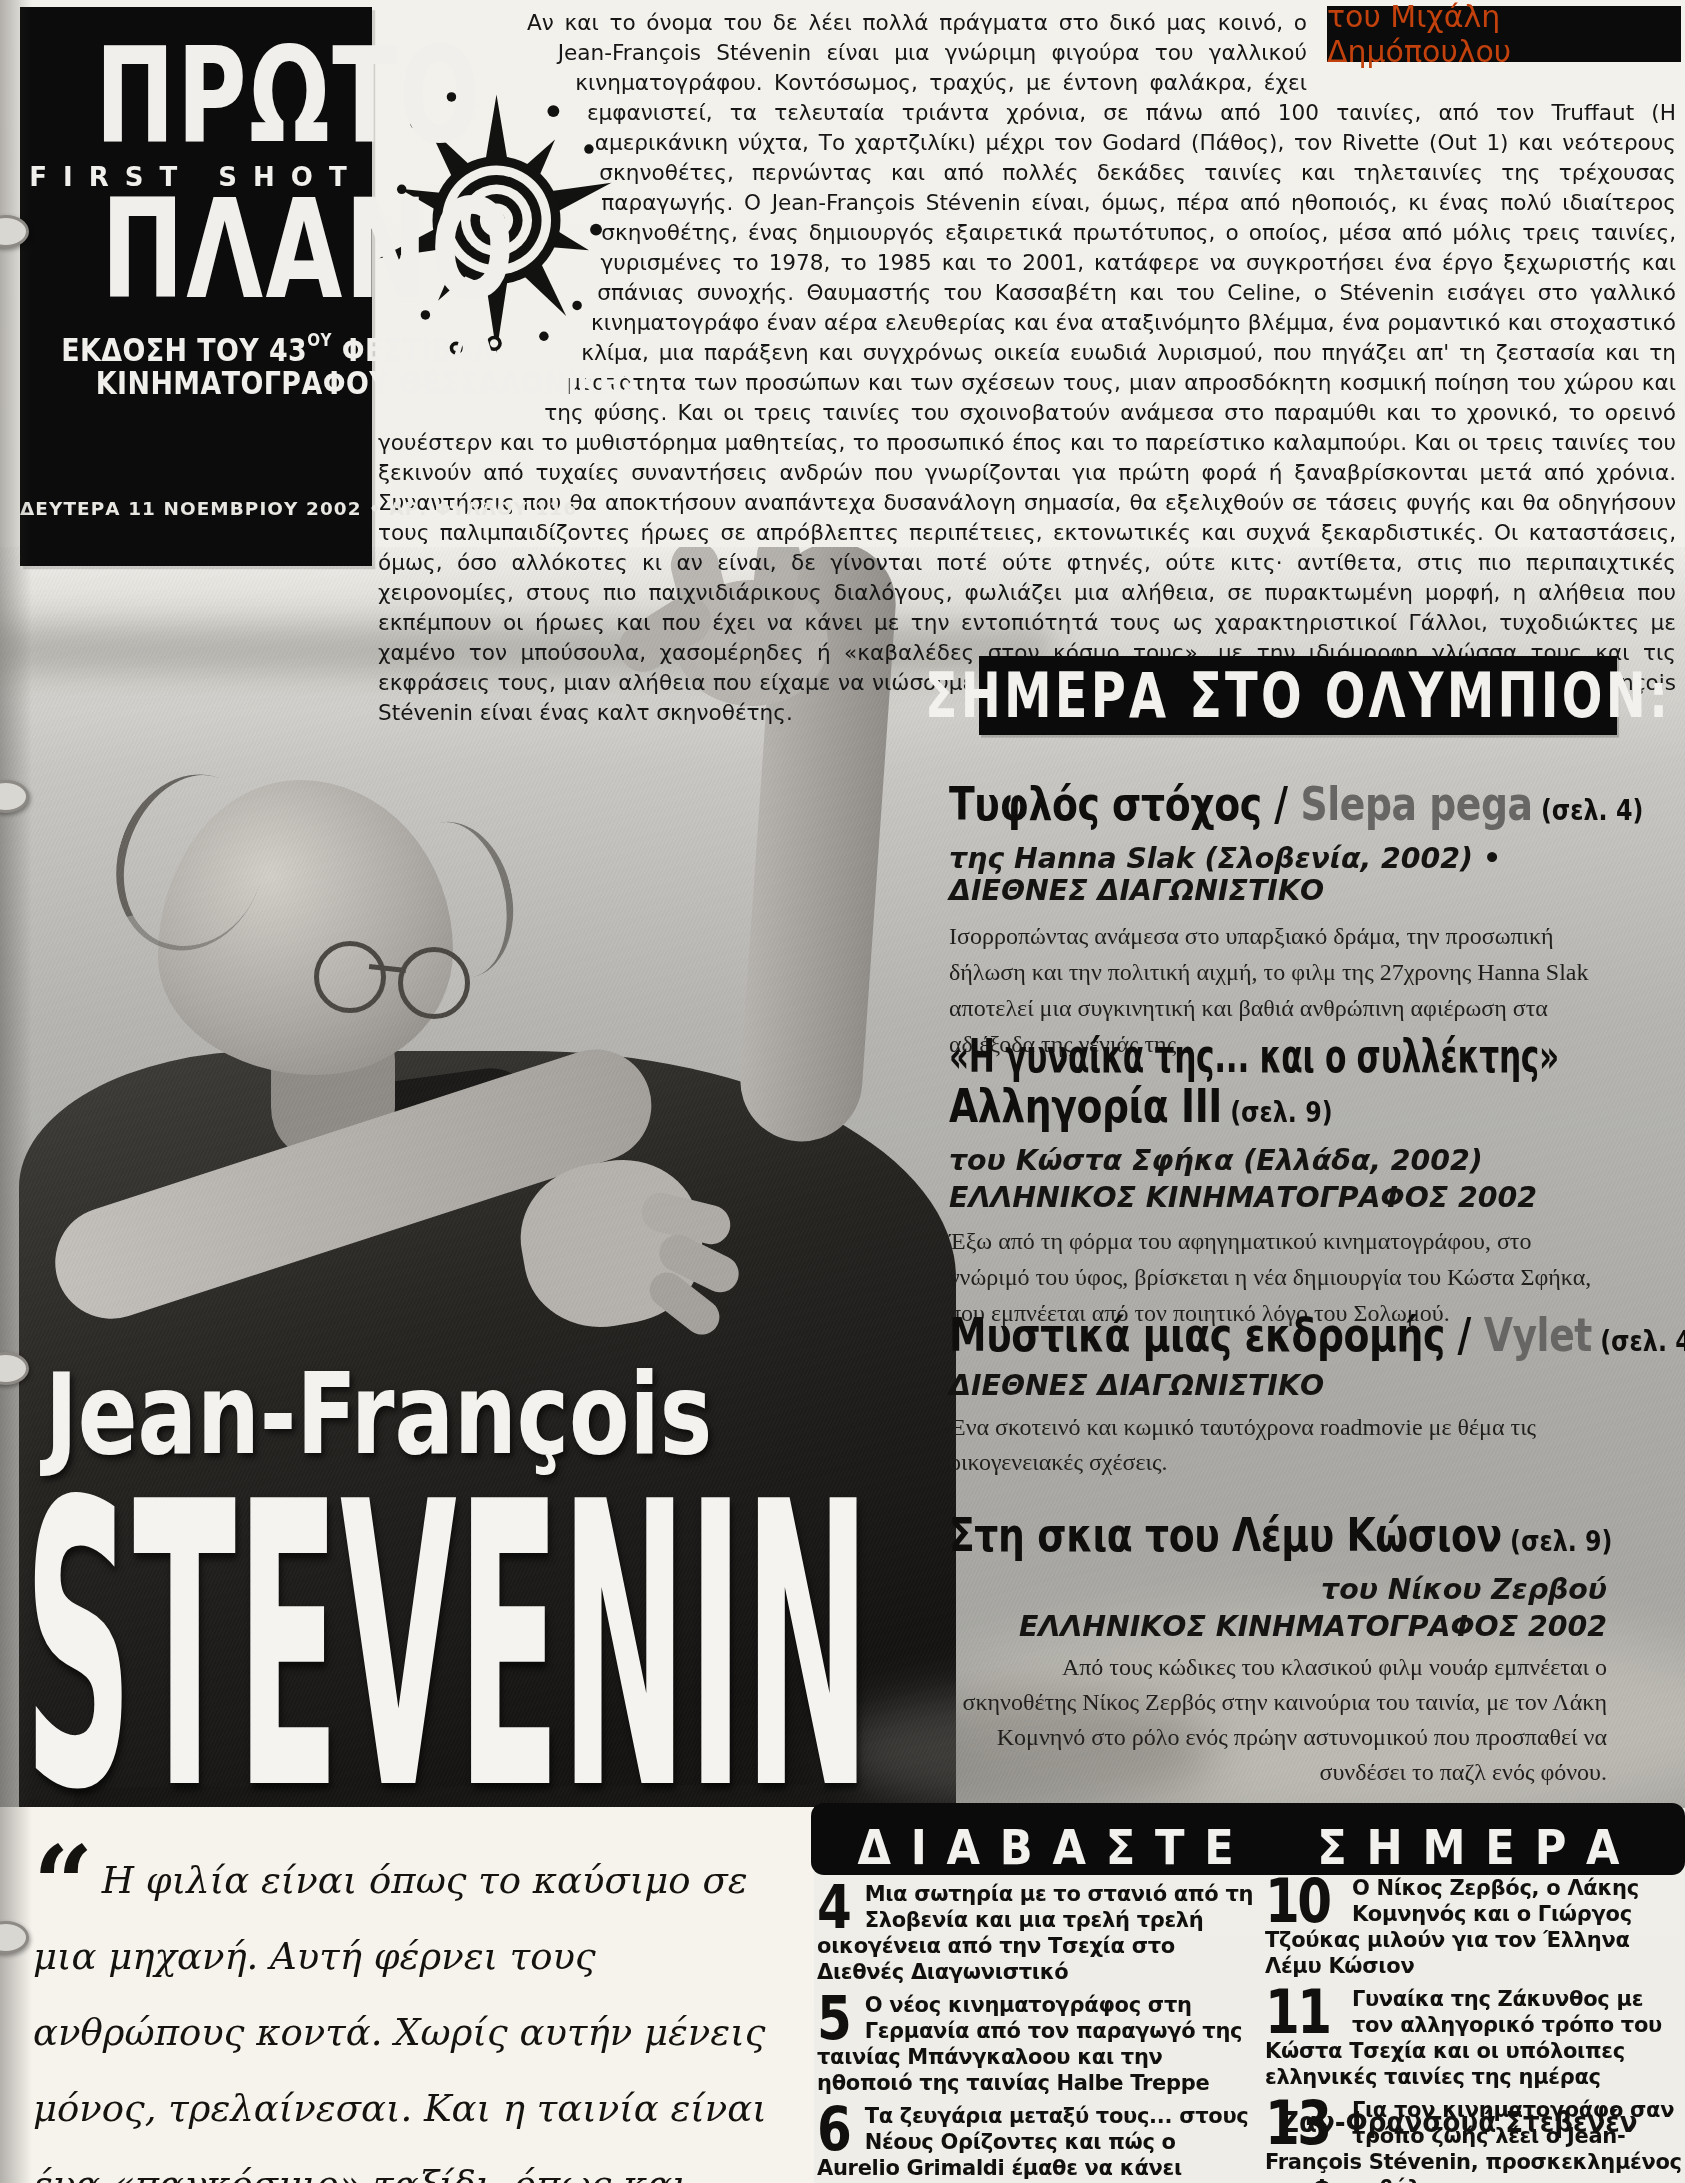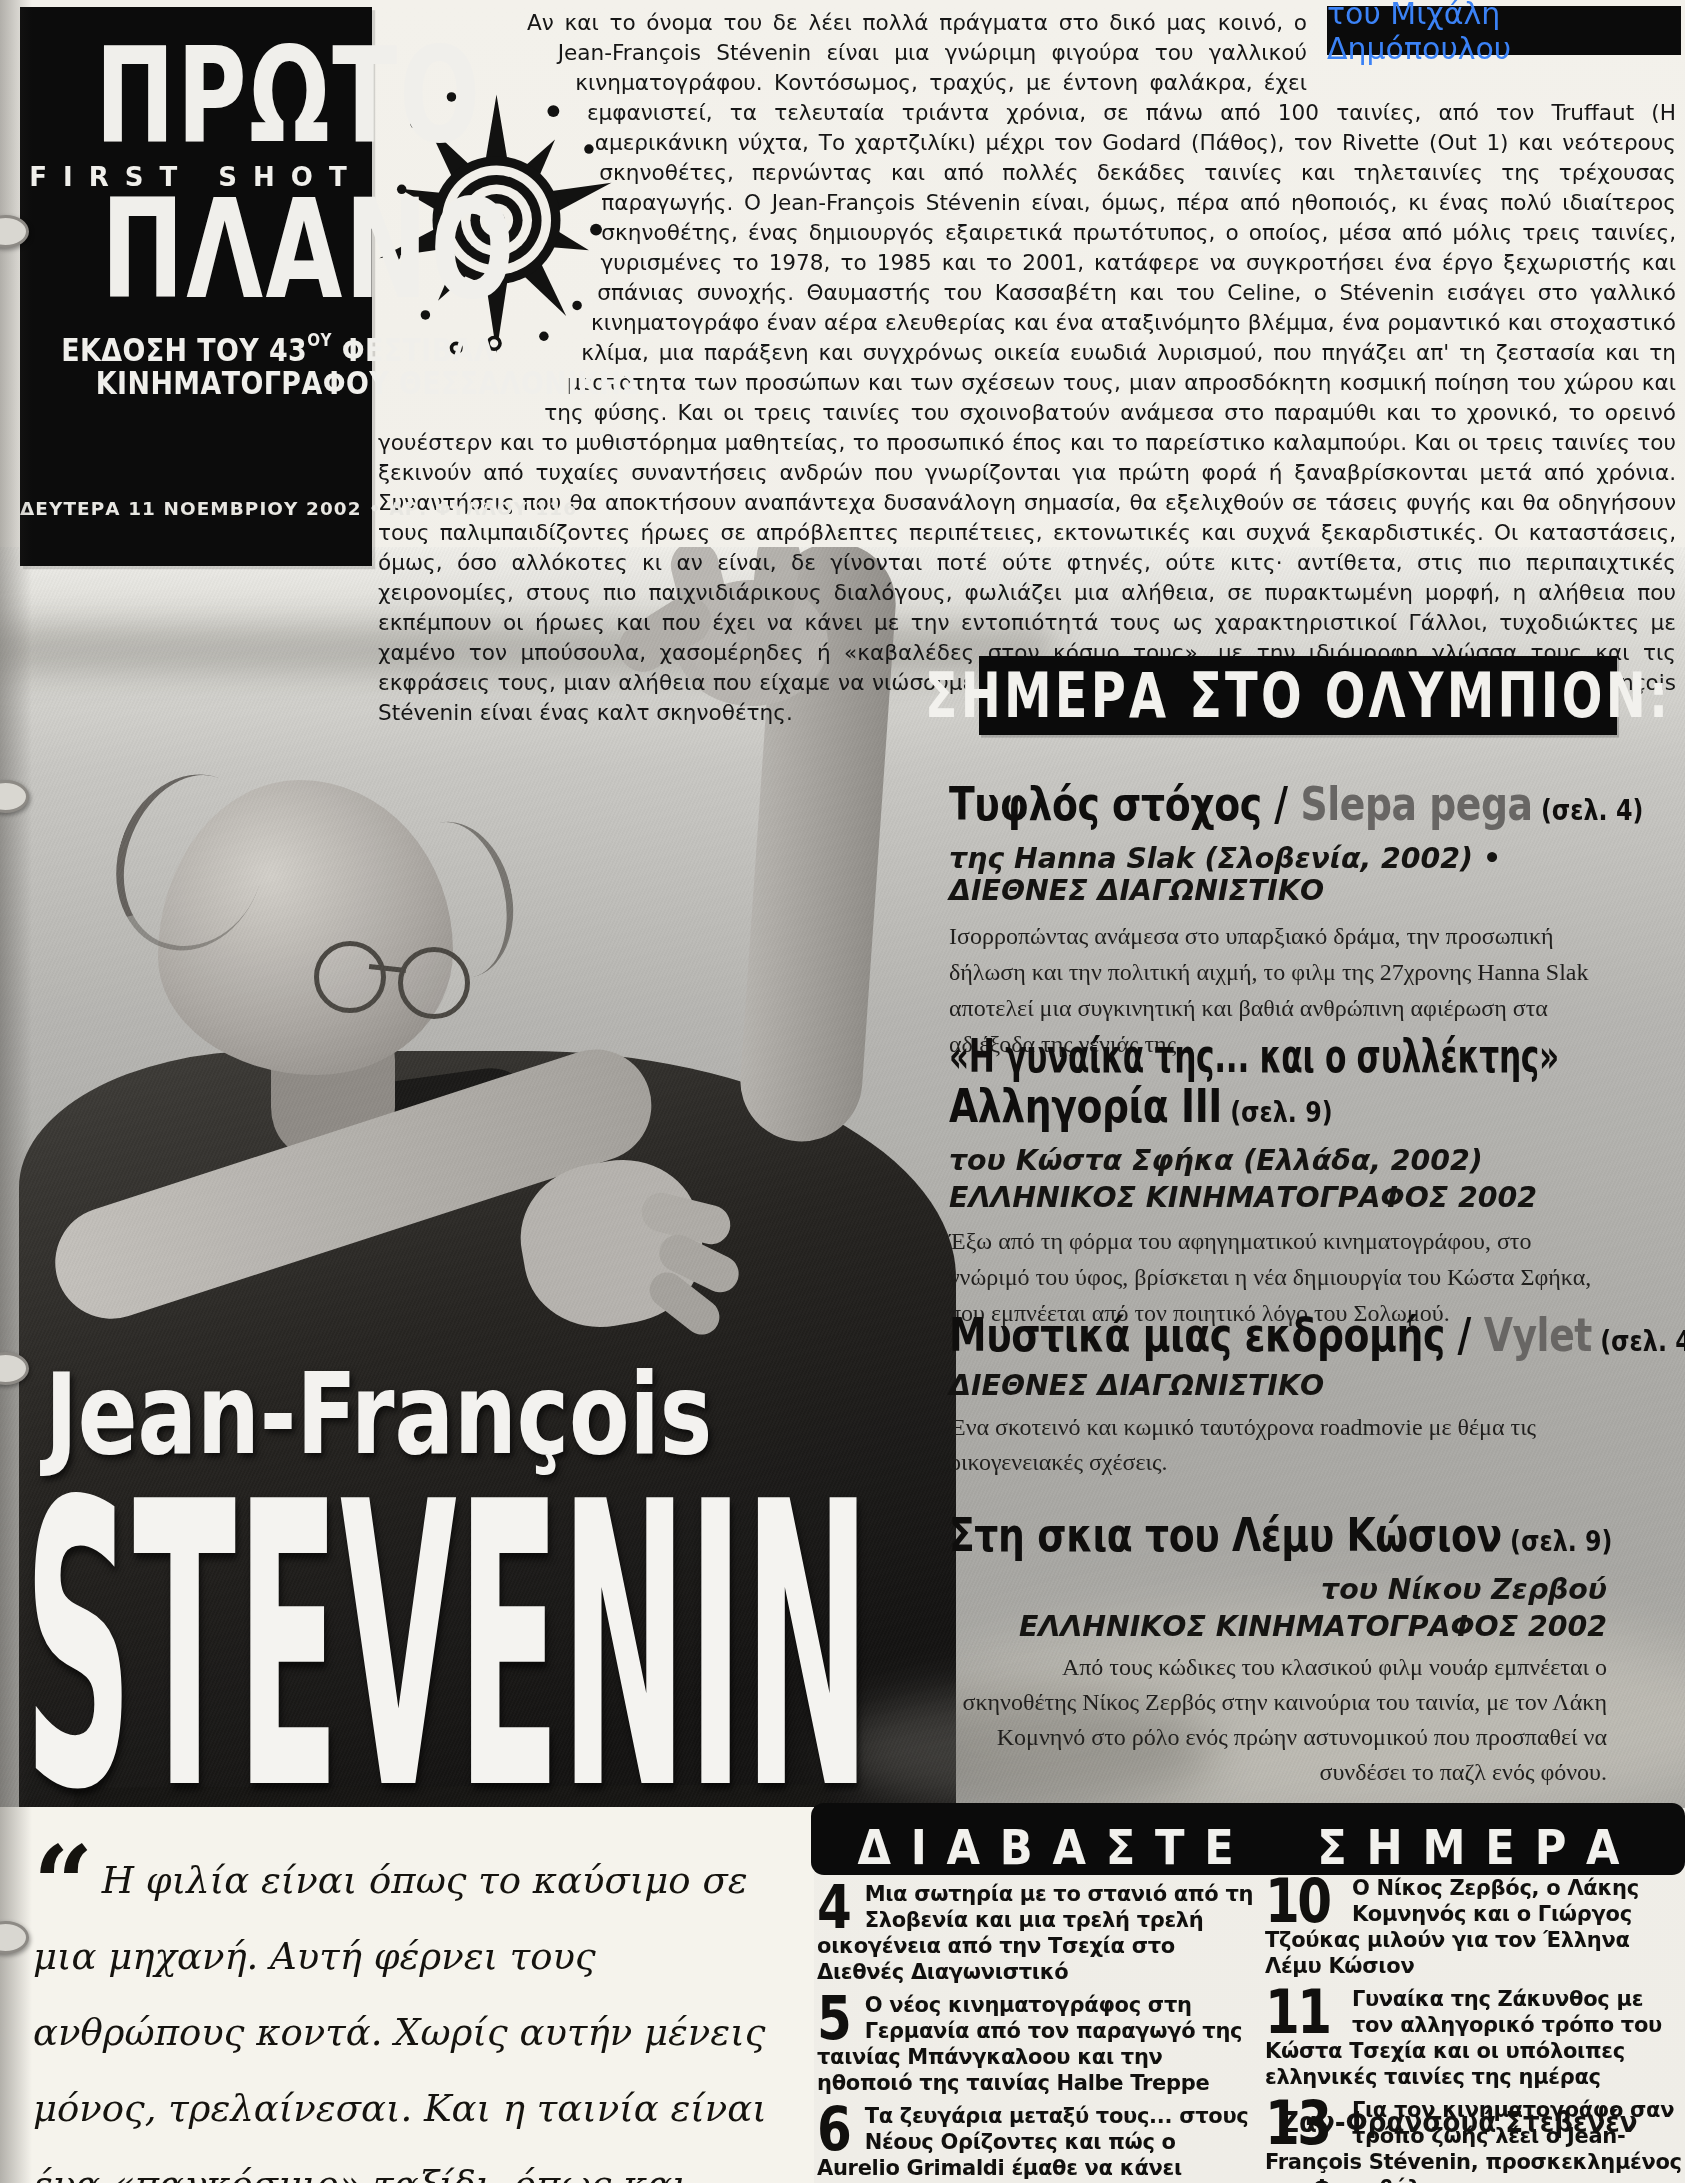--- a/index.html
+++ b/index.html
@@ -29,22 +29,22 @@
   .sqz{display:inline-block;transform:scaleX(.72);transform-origin:50% 50%;}
   .m-sub{top:155px;font-size:26px;letter-spacing:16px;font-weight:700;}
   .m-ed{font-size:32px;font-weight:700;letter-spacing:0.5px;}
   .m-ed .sqz{transform:scaleX(.84);}
   .m-ed1{top:322px;}
   .m-ed2{top:357px;padding-left:24px;}
   .m-ed sup{font-size:18px;vertical-align:14.7px;}
   .m-date{top:491px;font-size:18.4px;font-weight:700;letter-spacing:1.1px;color:#e8e7e2;}
 
   
-  .byline-box{position:absolute;left:1327px;top:6.3px;width:354px;height:49px;background:#0b0b0b;
-    color:#3b82f6;display:flex;align-items:center;justify-content:flex-start;font-size:30px;z-index:10;}
+  .byline-box{position:absolute;left:1327px;top:6.3px;width:354px;height:56px;background:#0b0b0b;
+    color:#c2410c;display:flex;align-items:center;justify-content:flex-start;font-size:30px;z-index:10;}
 
   
   .article{position:absolute;left:378px;top:8.4px;width:1298px;height:538px;
     font-size:21.6px;line-height:30px;color:#161616;text-align:justify;z-index:9;}
   .byline-spacer{float:right;width:369px;height:74px;}
   .sun-wrap{float:left;width:246px;height:431px;shape-outside:ellipse(44% 46% at 42% 50%);margin:3.2px 13.7px 0 0;}
   .sun-wrap svg{display:block;margin-top:5.3px;}
 
   
   .photo{position:absolute;left:0;top:547px;width:1685px;height:1261px;overflow:hidden;

